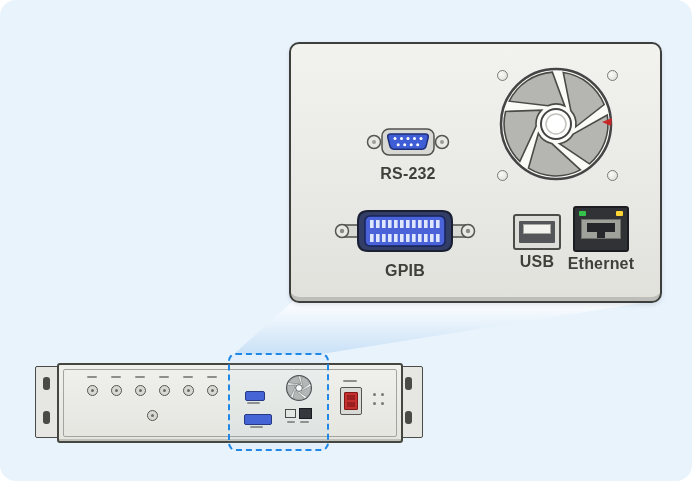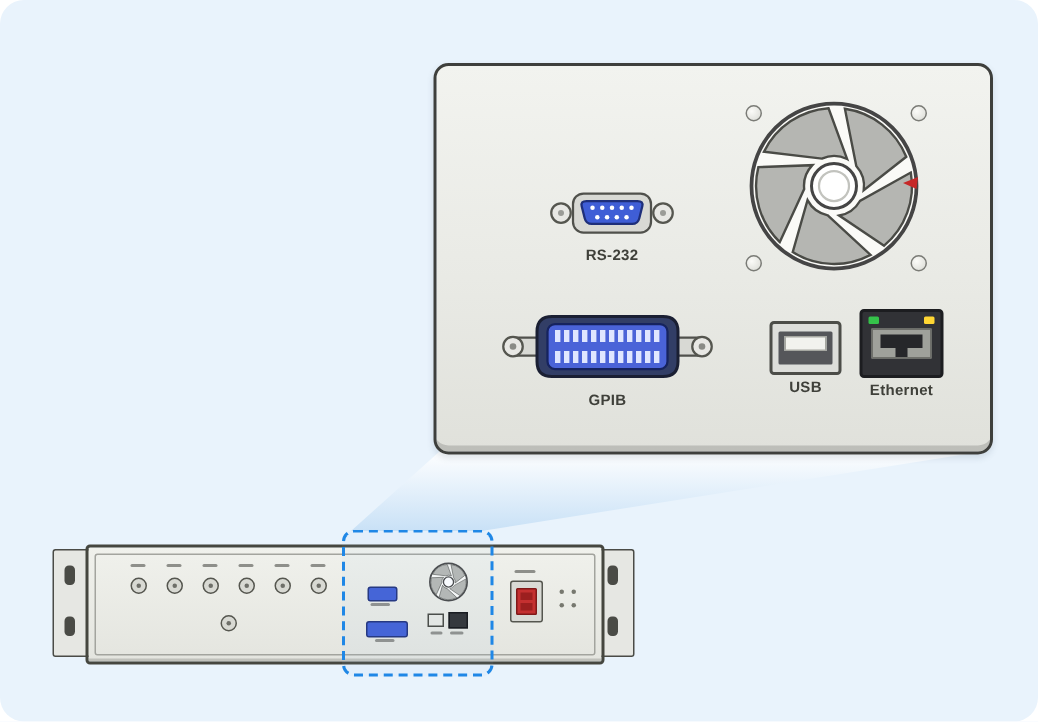--- a/index.html
+++ b/index.html
@@ -11,21 +11,21 @@
 
   
   .detail-panel{position:absolute;left:289px;top:42px;width:369px;height:257px;z-index:2;
     background:linear-gradient(180deg,#f2f3ef 0%,#e9eae5 55%,#e0e1db 100%);
     border:2px solid #3e3f3c;border-radius:10px;
     box-shadow:inset 0 -6px 0 -2px rgba(110,110,105,0.30), 0 2px 4px rgba(60,80,100,0.15);}
   .screw{position:absolute;width:9px;height:9px;border:1.5px solid #7a7b76;border-radius:50%;
     background:radial-gradient(circle at 35% 35%,#fbfbf8,#d9dad4);}
 
   .port-group{position:absolute;display:flex;flex-direction:column;align-items:center;}
-  .port-label{margin-top:3px;font-size:10px;font-weight:700;color:#3f403a;letter-spacing:.2px;}
+  .port-label{margin-top:3px;font-size:16px;font-weight:700;color:#3f403a;letter-spacing:.2px;}
 
   
   .usb-port{position:relative;width:44px;height:32px;background:#dddeda;border:2px solid #4c4d48;border-radius:3px;}
   .usb-slot{position:absolute;left:4px;right:4px;top:5px;bottom:5px;background:#55565a;border-radius:1px;}
   .usb-tongue{position:absolute;left:8px;right:8px;top:8px;height:8px;background:#f2f2ee;border:1px solid #a6a7a1;}
 
   
   .eth-port{position:relative;width:52px;height:42px;background:#313236;border:2px solid #1c1d20;border-radius:3px;}
   .eth-led{position:absolute;top:3px;width:7px;height:5px;border-radius:1px;}
   .eth-open{position:absolute;left:6px;right:6px;top:11px;height:18px;background:#9fa19b;border:1px solid #6f706b;}

